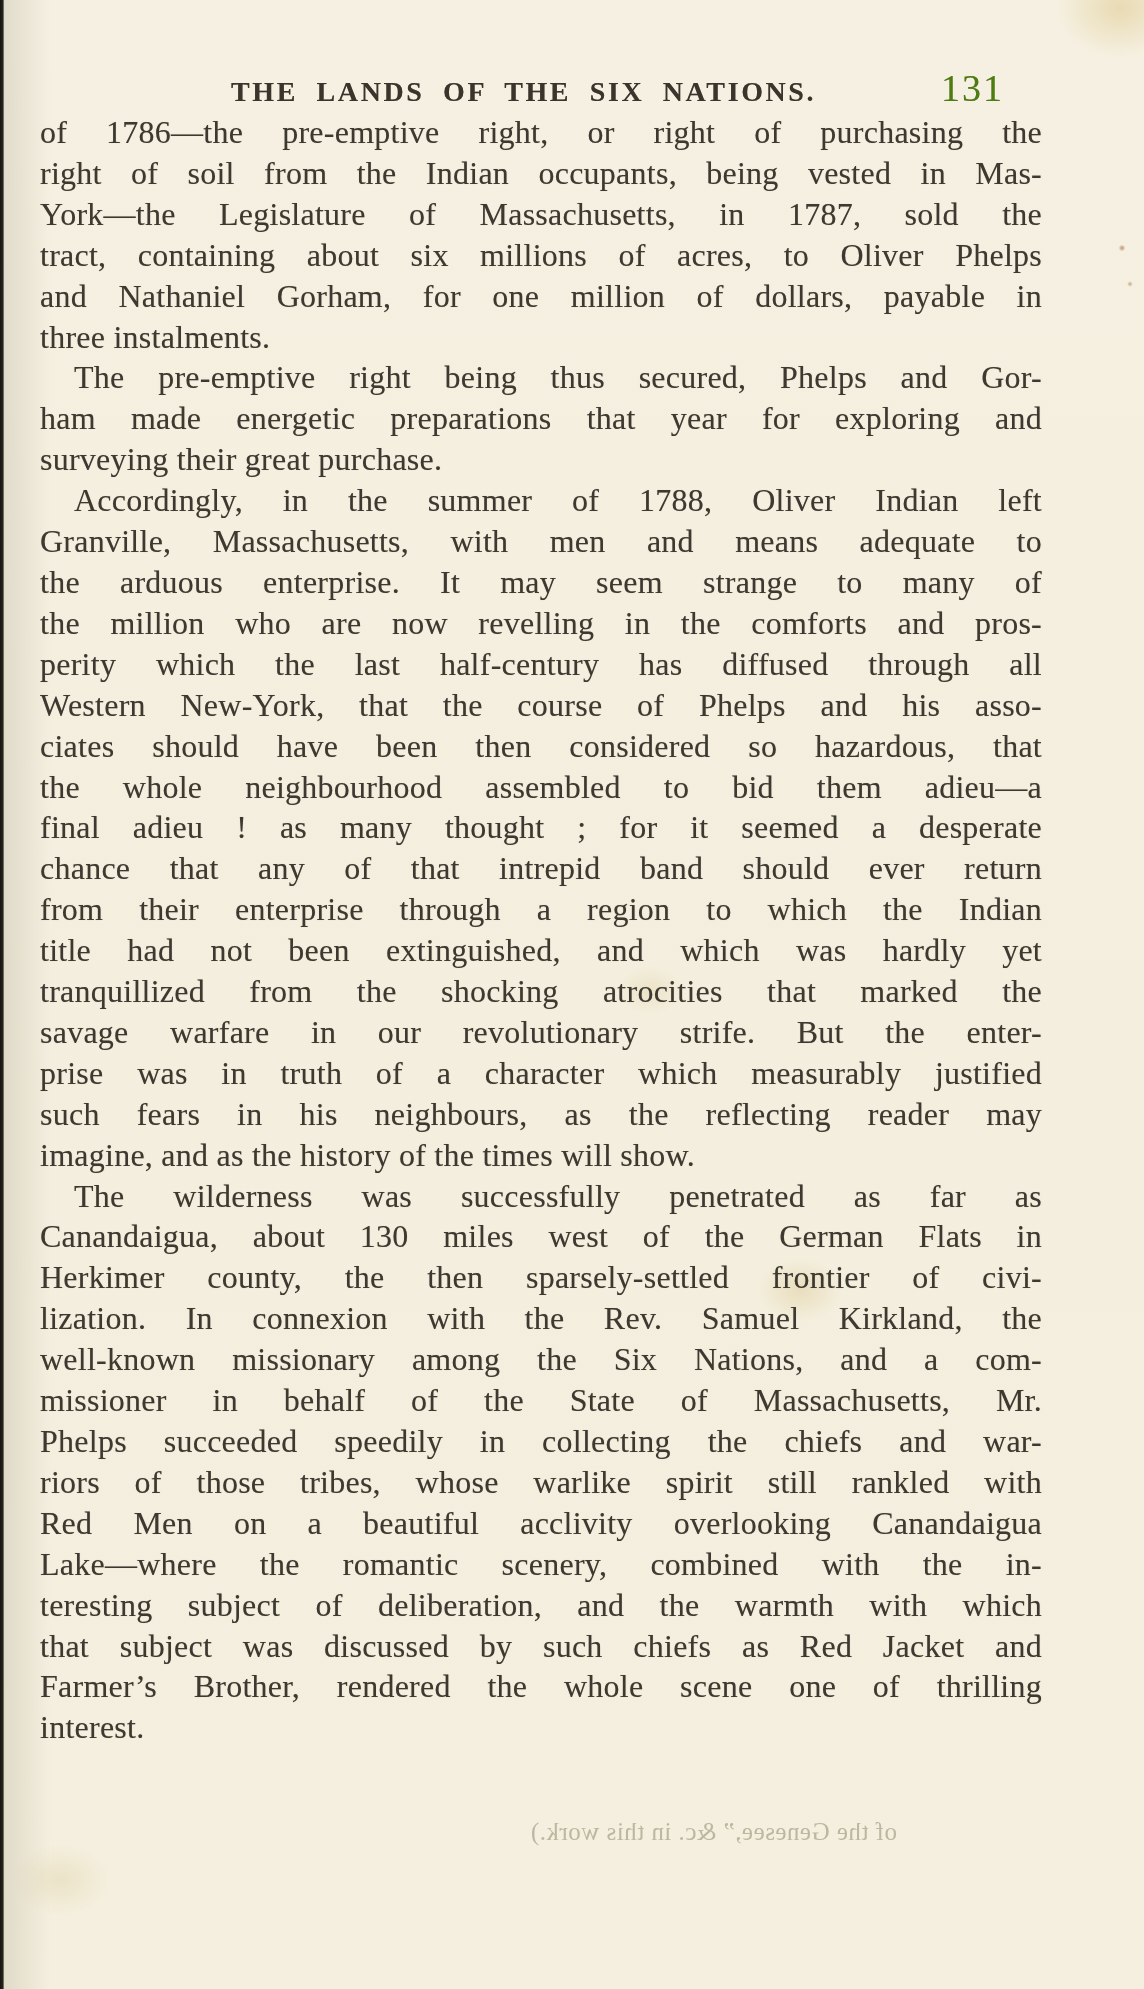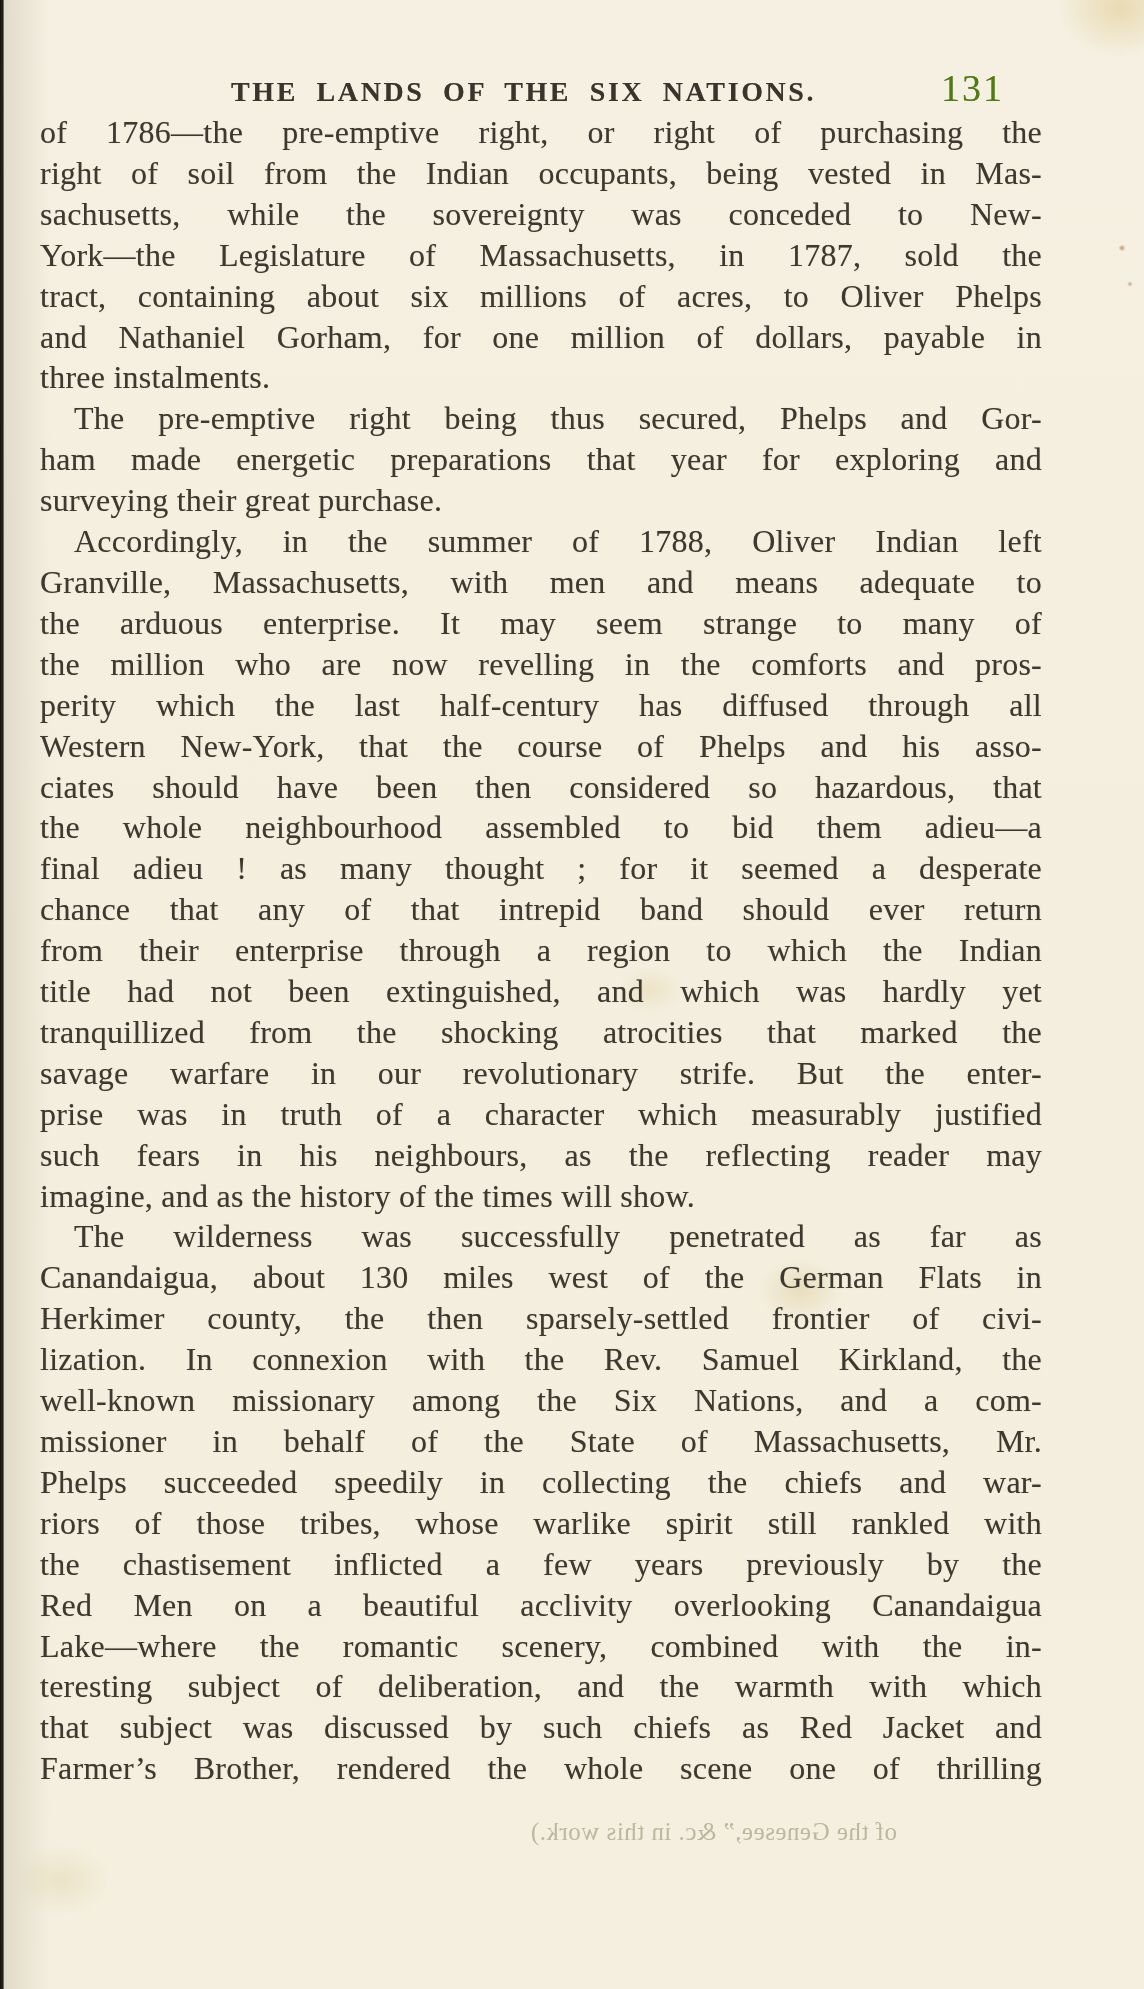--- a/index.html
+++ b/index.html
@@ -101,21 +101,20 @@
 
 <div class="running-header">
   <div class="header-title">THE LANDS OF THE SIX NATIONS.</div>
   <div class="page-number">131</div>
 </div>
 
 <div class="body-text">
     <div class="paragraph">
       <div class="line">of 1786—the pre-emptive right, or right of purchasing the</div>
       <div class="line">right of soil from the Indian occupants, being vested in Mas-</div>
-      <div class="line">sachusetts, while the sovereignty was conceded to New-</div>
       <div class="line">York—the Legislature of Massachusetts, in 1787, sold the</div>
       <div class="line">tract, containing about six millions of acres, to Oliver Phelps</div>
       <div class="line">and Nathaniel Gorham, for one million of dollars, payable in</div>
       <div class="line last">three instalments.</div>
     </div>
     <div class="paragraph">
       <div class="line first-indent">The pre-emptive right being thus secured, Phelps and Gor-</div>
       <div class="line">ham made energetic preparations that year for exploring and</div>
       <div class="line last">surveying their great purchase.</div>
     </div>
@@ -140,22 +139,22 @@
     </div>
     <div class="paragraph">
       <div class="line first-indent">The wilderness was successfully penetrated as far as</div>
       <div class="line">Canandaigua, about 130 miles west of the German Flats in</div>
       <div class="line">Herkimer county, the then sparsely-settled frontier of civi-</div>
       <div class="line">lization. In connexion with the Rev. Samuel Kirkland, the</div>
       <div class="line">well-known missionary among the Six Nations, and a com-</div>
       <div class="line">missioner in behalf of the State of Massachusetts, Mr.</div>
       <div class="line">Phelps succeeded speedily in collecting the chiefs and war-</div>
       <div class="line">riors of those tribes, whose warlike spirit still rankled with</div>
-      <div class="line">the chastisement inflicted a few years previously by the</div>
       <div class="line">Red Men on a beautiful acclivity overlooking Canandaigua</div>
       <div class="line">Lake—where the romantic scenery, combined with the in-</div>
       <div class="line">teresting subject of deliberation, and the warmth with which</div>
       <div class="line">that subject was discussed by such chiefs as Red Jacket and</div>
       <div class="line">Farmer’s Brother, rendered the whole scene one of thrilling</div>
+      <div class="line last">interest.</div>
     </div>
   </div>
 
 <div class="show-through">of the Genesee,” &amp;c. in this work.)</div>
 
 </body></html>

